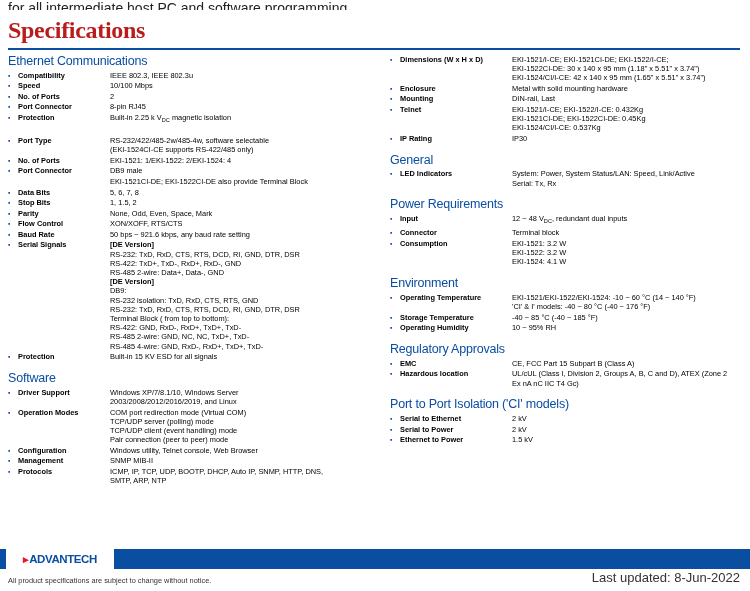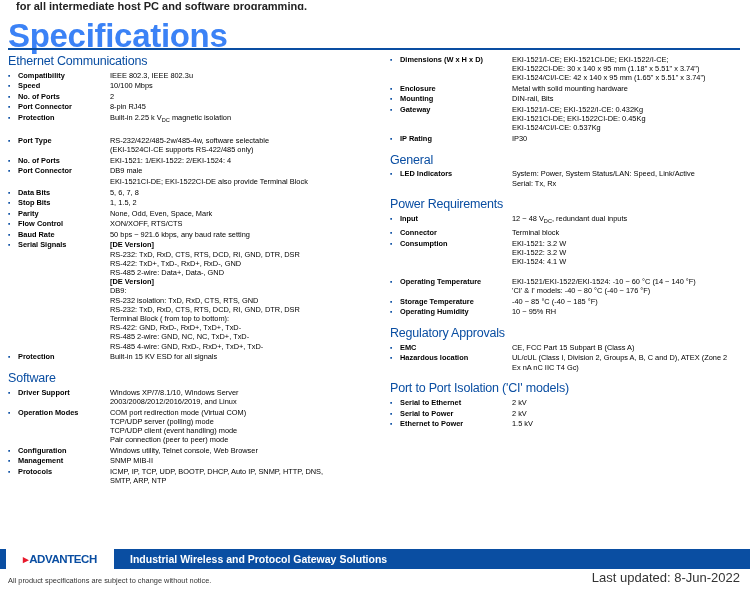--- a/index.html
+++ b/index.html
@@ -10,36 +10,36 @@
     font-family: "Liberation Sans", sans-serif;
     color: #000000;
   }
   .page {
     position: relative;
     width: 750px; height: 591px;
     overflow: hidden;
   }
   .topline {
     position: absolute;
-    top: 0; left: 16px;
+    top: 0; left: 8px;
     width: 480px;
-    font-size: 11px;
+    font-size: 14px;
     color: #222;
     white-space: nowrap;
     overflow: hidden;
     height: 10px;
+  }
+  .spec-title {
+    position: absolute;
+    left: 8px; top: 17px;
+    font-size: 24px;
     font-weight: bold;
-  }
-  .spec-title {
-    position: absolute;
-    left: 8px; top: 17px;
-    font-size: 33px;
-    font-weight: bold;
-    color: #3b82f6;
+    color: #b91c1c;
     letter-spacing: -0.3px;
+    font-family: Liberation Serif, serif;
   }
   .spec-rule {
     position: absolute;
     left: 8px; top: 48px;
     width: 732px;
     height: 1.5px;
     background: #0a4ea2;
   }
   .col {
     position: absolute;
@@ -281,25 +281,25 @@
               <td class="val">EKI-1521/I-CE; EKI-1521CI-DE; EKI-1522/I-CE;<br>EKI-1522CI-DE: 30 x 140 x 95 mm (1.18" x 5.51" x 3.74")<br>EKI-1524/CI/I-CE: 42 x 140 x 95 mm (1.65" x 5.51" x 3.74")</td>
             </tr>
             <tr>
               <td class="bullet"><span>▪</span></td>
               <td class="lbl">Enclosure</td>
               <td class="val">Metal with solid mounting hardware</td>
             </tr>
             <tr>
               <td class="bullet"><span>▪</span></td>
               <td class="lbl">Mounting</td>
-              <td class="val">DIN-rail, Bits</td>
-            </tr>
-            <tr>
-              <td class="bullet"><span>▪</span></td>
-              <td class="lbl">Gateway</td>
+              <td class="val">DIN-rail, Last</td>
+            </tr>
+            <tr>
+              <td class="bullet"><span>▪</span></td>
+              <td class="lbl">Telnet</td>
               <td class="val">EKI-1521/I-CE; EKI-1522/I-CE: 0.432Kg<br>EKI-1521CI-DE; EKI-1522CI-DE: 0.45Kg<br>EKI-1524/CI/I-CE: 0.537Kg</td>
             </tr>
             <tr>
               <td class="bullet"><span>▪</span></td>
               <td class="lbl">IP Rating</td>
               <td class="val">IP30</td>
             </tr>
           </tbody>
         </table>
       </div>
@@ -331,20 +331,21 @@
             </tr>
             <tr>
               <td class="bullet"><span>▪</span></td>
               <td class="lbl">Consumption</td>
               <td class="val">EKI-1521: 3.2 W<br>EKI-1522: 3.2 W<br>EKI-1524: 4.1 W</td>
             </tr>
           </tbody>
         </table>
       </div>
       <div class="sect-wrap">
+        <h2 class="sect">Environment</h2>
         <table class="rows">
           <tbody>
             <tr>
               <td class="bullet"><span>▪</span></td>
               <td class="lbl">Operating Temperature</td>
               <td class="val">EKI-1521/EKI-1522/EKI-1524: -10 ~ 60 °C (14 ~ 140 °F)<br>'CI' &amp; I' models: -40 ~ 80 °C (-40 ~ 176 °F)</td>
             </tr>
             <tr>
               <td class="bullet"><span>▪</span></td>
               <td class="lbl">Storage Temperature</td>
@@ -397,18 +398,17 @@
           </tbody>
         </table>
       </div>
     </div>
 
   <div class="footer-bar">
     <div class="adv-logo">
       <span class="chev">▸</span>
       <span>ADVANTECH</span>
     </div>
-    <div class="footer-tag">Industrial Wireless and Protocol Gateway Solutions</div>
   </div>
   <div class="footer-note">All product specifications are subject to change without notice.</div>
   <div class="footer-date">Last updated: 8-Jun-2022</div>
 
 </div>
 
 </body></html>

